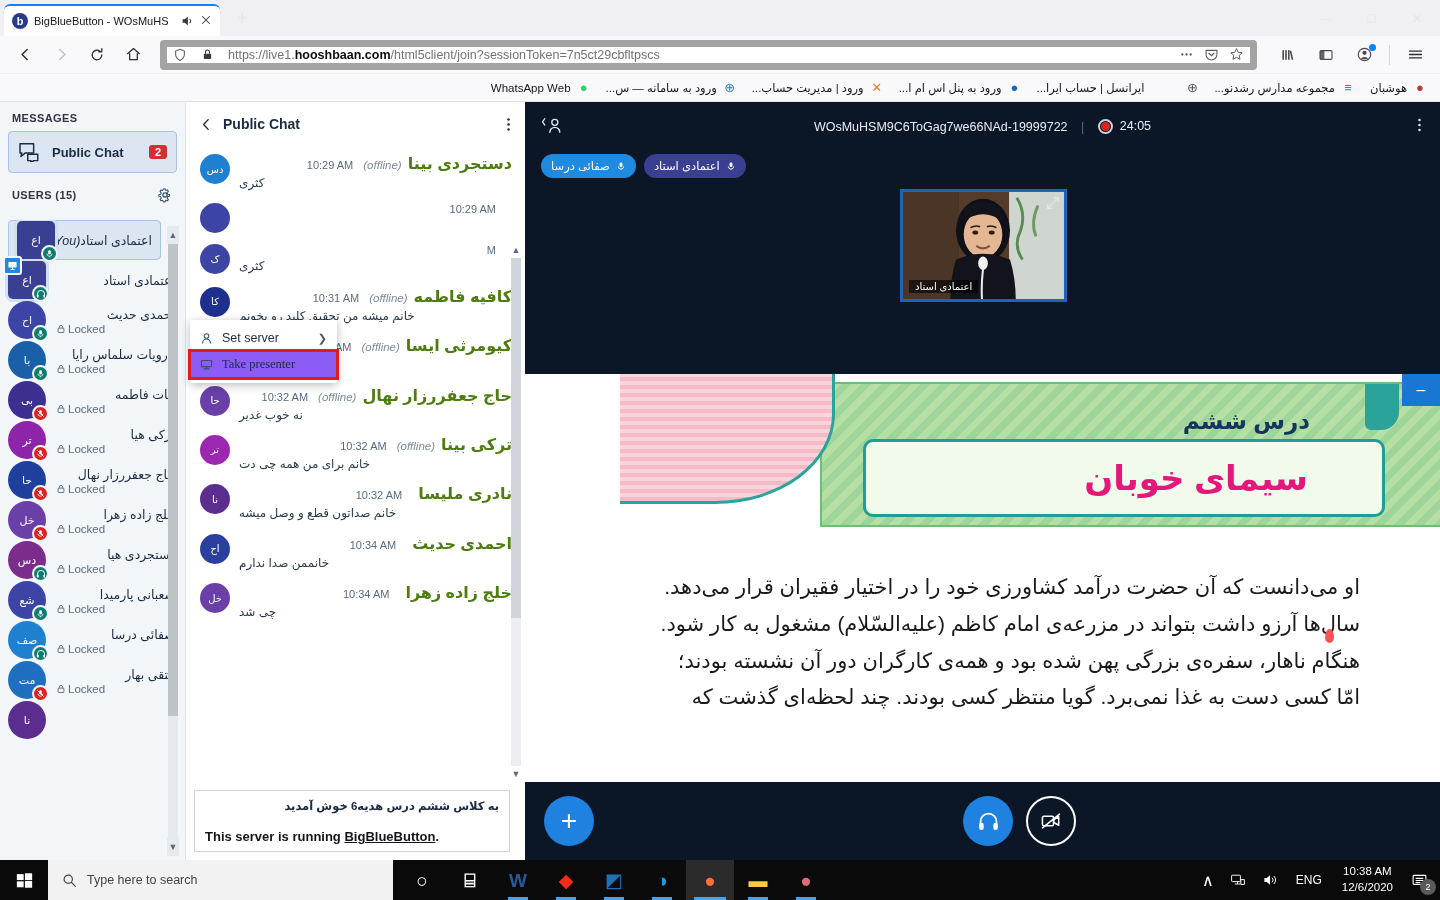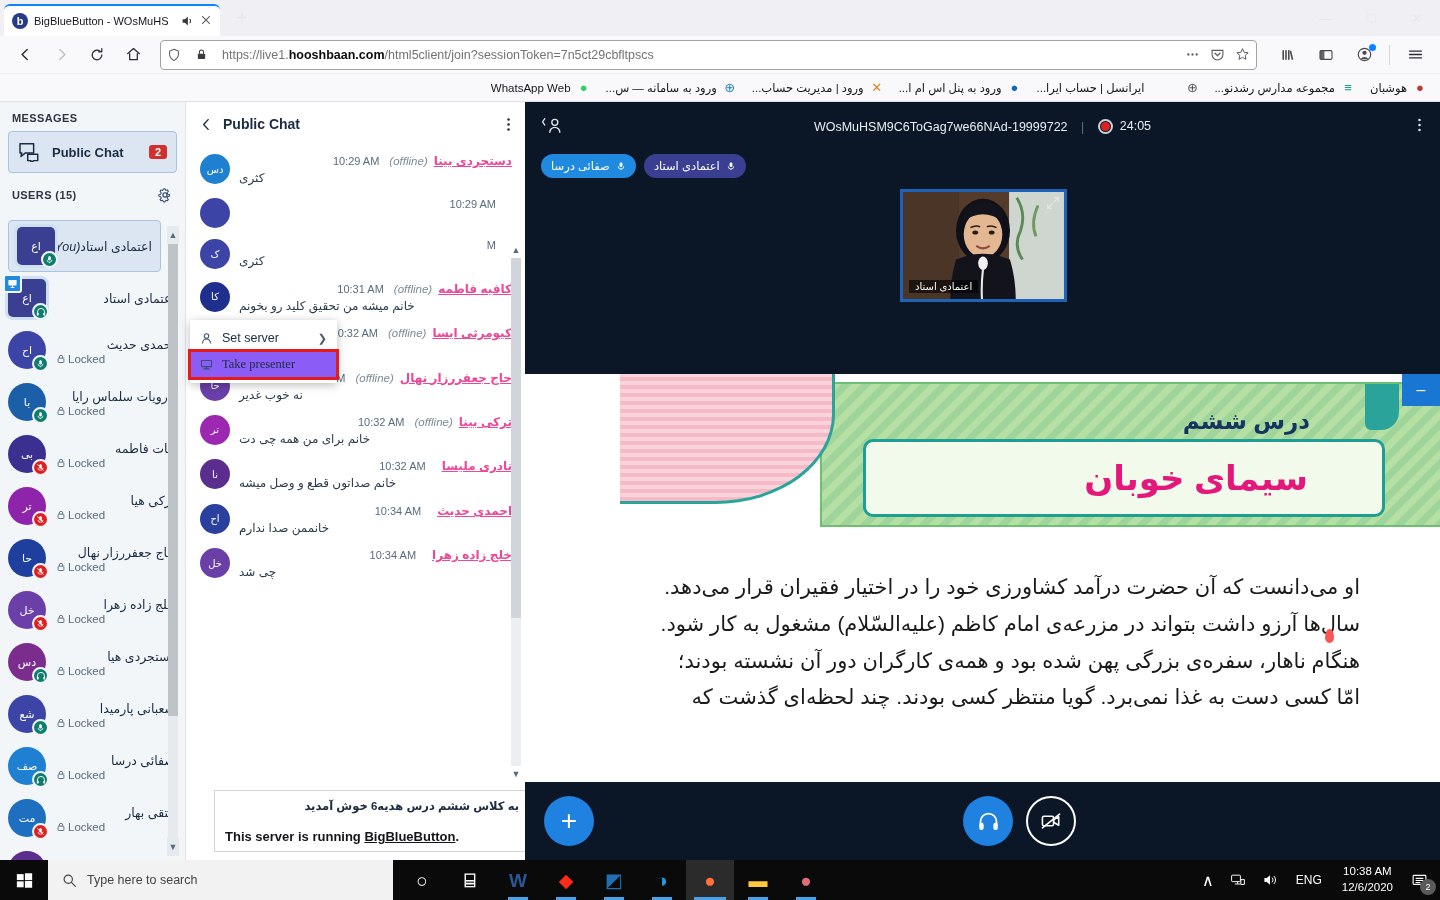--- a/index.html
+++ b/index.html
@@ -50,21 +50,21 @@
   .ff-navbar {
     position: absolute; top: 36px; left: 0; width: 1440px; height: 38px;
     background: #f9f9fb; display: flex; align-items: center; padding: 0 8px; gap: 2px;
     border-bottom: 1px solid #f0f0f4;
   }
   .navbtn { width: 34px; height: 32px; display: flex; align-items: center; justify-content: center;
     color: #5b5b66; }
   .navbtn.disabled { color: #bfbfc8; }
   .urlbar {
     flex: 1 1 auto; height: 30px; margin: 0 8px; background: #fff;
-    border: 1px solid #a3a3a3; border-radius: 4px; display: flex; align-items: center;
+    border: 7px solid #a3a3a3; border-radius: 4px; display: flex; align-items: center;
     padding: 0 6px; gap: 14px;
   }
   .url-text { font-size: 12.5px; color: #737373; white-space: nowrap; overflow: hidden; flex: 1 1 auto;}
   .url-text b { color: #0c0c0d; font-weight: 700; }
   .urlbar-right { display: flex; align-items: center; gap: 10px; color: #5b5b66; }
   .nav-right { display: flex; align-items: center; gap: 4px; padding-left: 4px;}
   .nav-sep { width:1px; height:20px; background:#d7d7db; margin:0 4px; }
 
   .ff-bookmarks {
     position: absolute; top: 74px; left: 0; width: 1440px; height: 28px;
@@ -90,21 +90,21 @@
     margin: 0 8px; height: 42px; background: #dce6f2; border: 1px solid #a8c3e3;
     border-radius: 4px; display: flex; align-items: center; padding: 0 9px; gap: 10px;
   }
   .chat-entry-label { font-size: 13px; font-weight: bold; color: #1a2b42; flex: 1 1 auto; }
   .badge { background: #d32f2f; color: #fff; font-size: 11px; font-weight: bold;
     border-radius: 3px; padding: 1px 6px; }
   .users-head { display: flex; align-items: center; justify-content: space-between;
     padding: 0 12px; margin-top: 14px; margin-bottom: 6px; }
   .users-head .t { font-size: 11px; font-weight: bold; color: #334; letter-spacing: .4px; }
   .users-list { position: absolute; top: 118px; left: 0; width: 185px; height: 640px; overflow: hidden; }
-  .user-row { display: flex; align-items: center; gap: 10px; padding: 5px 10px 5px 8px; height: 52px; }
+  .user-row { display: flex; align-items: center; gap: 10px; padding: 5px 10px 5px 8px; height: 40px; }
   .user-row.self { background: #dce6f2; border: 1px solid #a8c3e3; border-radius: 4px;
     margin: 0 8px; padding: 5px 8px; width: 153px; }
   .av-wrap { position: relative; width: 38px; height: 38px; flex: 0 0 auto; }
   .avatar { width: 38px; height: 38px; border-radius: 50%; color: #fff; font-size: 11px;
     display: flex; align-items: center; justify-content: center; direction: rtl; }
   .avatar.sq { border-radius: 5px; }
   .av-halo { position:absolute; inset:-3px; border-radius:50%; background:#cfe0f2; z-index:0;}
   .av-halo.sq { border-radius: 8px; }
   .avatar { position: relative; z-index: 1; }
   .status-dot {
@@ -138,33 +138,33 @@
   }
   .chat-head { height: 44px; display: flex; align-items: center; padding: 0 14px; gap: 10px; }
   .chat-head .title { font-size: 14px; font-weight: bold; color: #1a2b42; flex: 1 1 auto; }
   .chat-msgs { position: absolute; top: 52px; left: 0; width: 340px; height: 630px; overflow: hidden;
     padding: 0 14px 0 14px; }
   .msg { display: flex; gap: 9px; margin-bottom: 11px; }
   .msg-av { width: 30px; height: 30px; border-radius: 50%; color: #fff; font-size: 10px;
     display: flex; align-items: center; justify-content: center; flex: 0 0 auto; direction: rtl; }
   .msg-body { flex: 1 1 auto; min-width: 0; }
   .msg-top { display: flex; align-items: baseline; gap: 6px; direction: rtl; }
-  .msg-name { font-size: 12px; font-weight: bold; color: #ec4899; text-decoration: underline; }
+  .msg-name { font-size: 16px; font-weight: bold; color: #4d7c0f; }
   .msg-off { font-size: 11.5px; color: #7d8a96; font-style: italic; direction: ltr;}
   .msg-time { font-size: 11px; color: #5a6b7d; direction: ltr; margin-right: 4px;}
   .msg-text { font-size: 12px; color: #2b3a4a; direction: rtl; text-align: center; margin-top: 2px;
     line-height: 1.45; }
   .chat-scroll { position:absolute; right:4px; top:140px; width:10px; height:540px;}
   .cs-track { position:absolute; top:16px; bottom:16px; left:0; width:10px; background:#eceff1;}
   .cs-thumb { position:absolute; left:0; width:10px; background:#cfd5da;}
   .cs-arrow { position:absolute; left:0; width:10px; height:16px; display:flex;
     align-items:center; justify-content:center; color:#5a6b7d; font-size:9px;}
 
   .welcome-box {
-    position: absolute; left: 28px; top: 688px; width: 316px; height: 62px;
+    position: absolute; left: 8px; top: 688px; width: 316px; height: 62px;
     border: 1px solid #cfd5da; background: #fff; padding: 8px 10px; overflow: hidden;
   }
   .welcome-fa { font-size: 11.5px; font-weight: bold; color: #1a2b42; direction: rtl; text-align: right; }
   .welcome-en { font-size: 13px; font-weight: bold; color: #15141a; margin-top: 16px; }
   .welcome-en u { text-decoration: underline; }
   .more-below {
     position: absolute; left: 12px; top: 768px; width: 316px; height: 20px;
     background: #0b6cc7; color: #fff; font-size: 10.5px; font-weight: bold;
     letter-spacing: .5px; display: flex; align-items: center; justify-content: center;
   }

